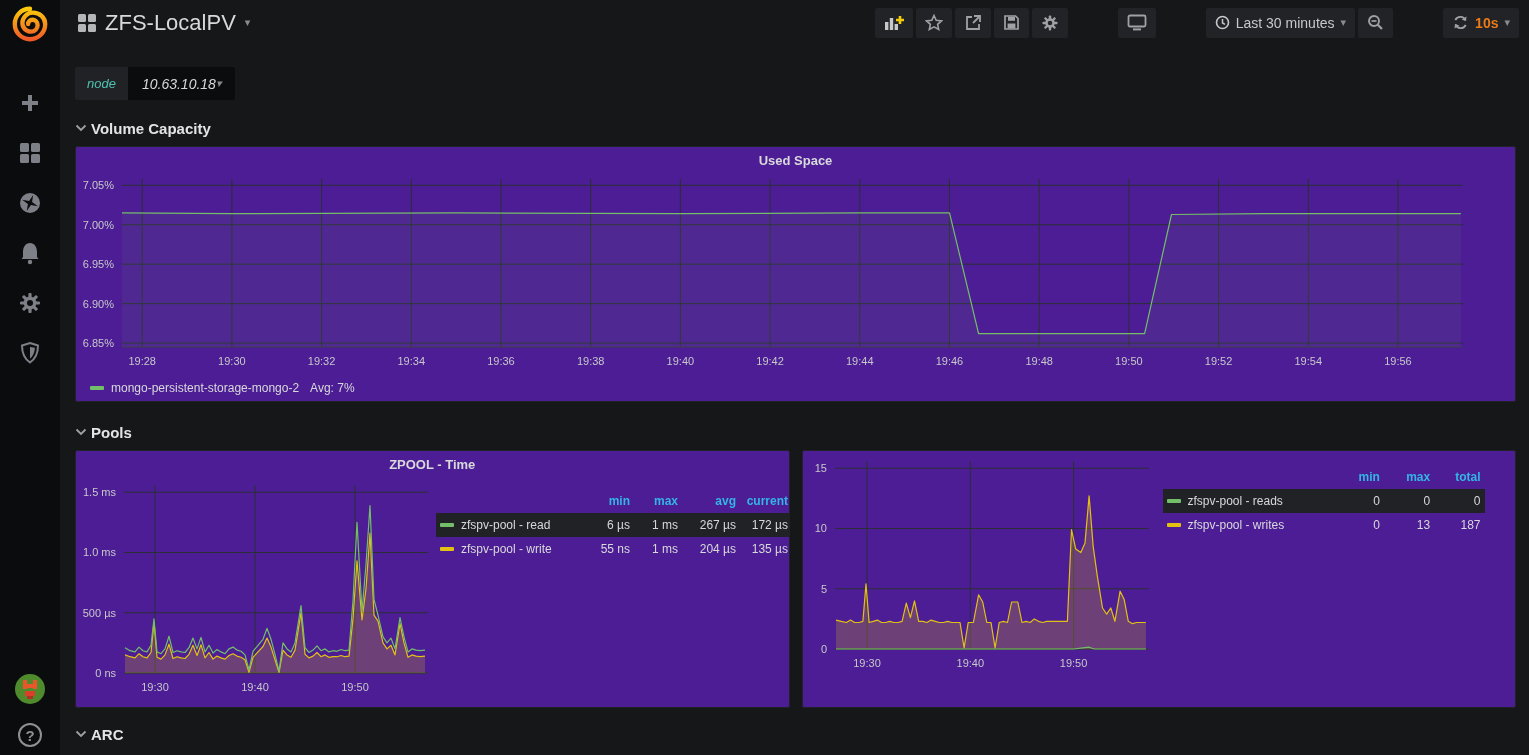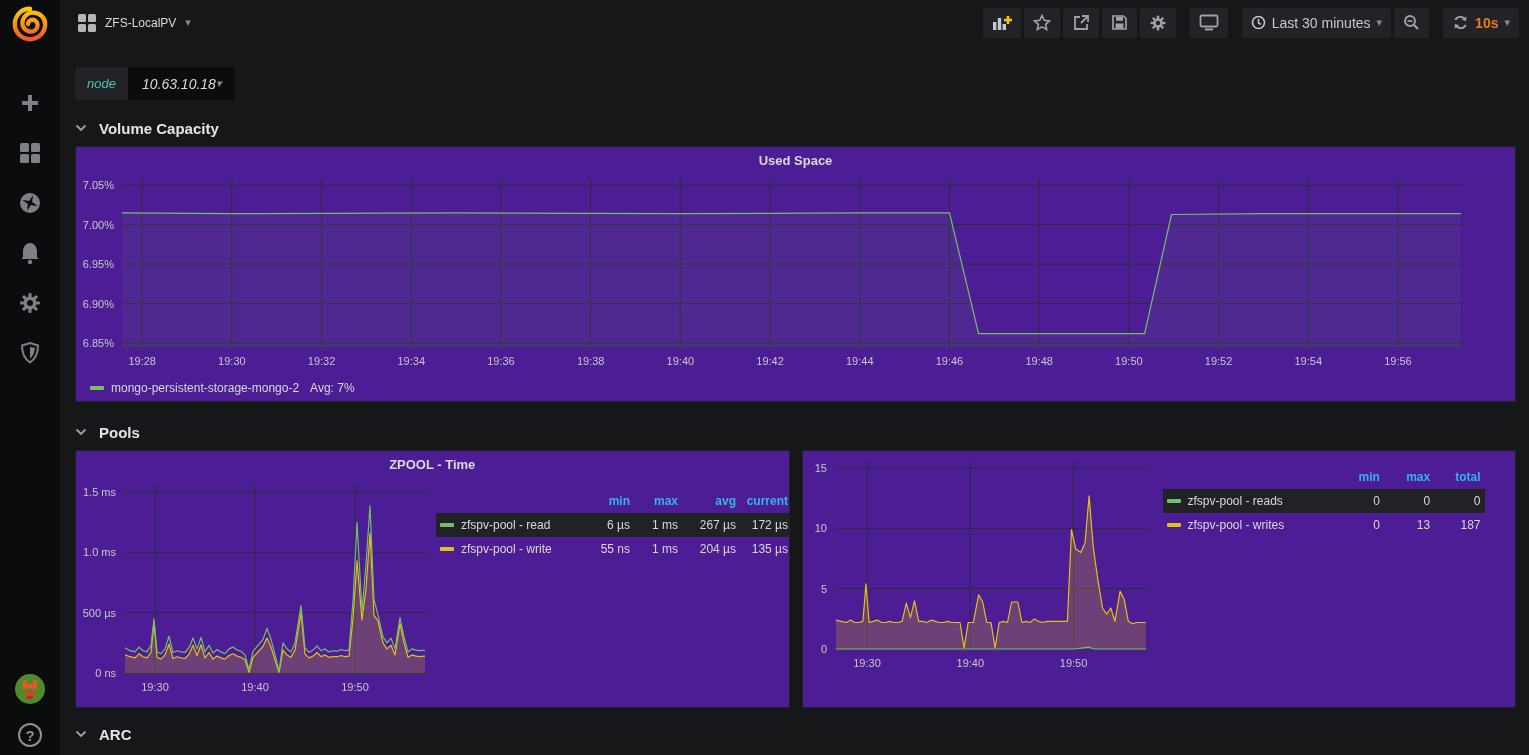--- a/index.html
+++ b/index.html
@@ -15,38 +15,38 @@
   .side-bottom { position:absolute; bottom:8px; left:0; right:0; display:flex; flex-direction:column; align-items:center; gap:14px; }
   .help-circle { width:24px; height:24px; border:2px solid #8e9094; border-radius:50%; color:#8e9094;
     font-size:15px; font-weight:bold; display:flex; align-items:center; justify-content:center; cursor:pointer; }
 
   
   .navbar { position:absolute; left:60px; right:0; top:0; height:45px; background:#161719;
     display:flex; align-items:center; justify-content:space-between; padding:0 10px 0 18px; }
   .nav-left { display:flex; align-items:center; gap:9px; cursor:pointer; }
   .apps-grid { display:grid; grid-template-columns:8px 8px; grid-template-rows:8px 8px; gap:2px; }
   .apps-grid span { background:#b5b6b8; border-radius:1.5px; }
-  .dash-title { font-size:12px; color:#d8d9da; }
+  .dash-title { font-size:22px; color:#d8d9da; }
   .caret { color:#898b8f; font-size:11px; }
-  .nav-right { display:flex; align-items:flex-end; }
+  .nav-right { display:flex; align-items:flex-end;gap:36px; }
   .btn-group { display:flex; align-items:center; gap:3px; margin-left:14px; }
   .nav-btn { height:30px; min-width:34px; background:#212327; border-radius:2px; display:flex;
     align-items:center; justify-content:center; gap:6px; padding:0 9px; color:#9fa1a5; cursor:pointer; font-size:14px; }
   .nav-btn svg { display:block; }
   .time-label { color:#c7c8c9; font-size:14px; }
   .refresh-int { color:#eb7b18; font-weight:bold; font-size:14px; }
 
   
   .content { position:absolute; left:60px; top:45px; right:0; bottom:0; padding:22px 13px 0 15px; }
   .submenu { display:flex; align-items:center; }
   .var-box { display:flex; height:33px; border-radius:2px; overflow:hidden; cursor:pointer;font-style:italic; }
   .var-label { background:#202226; color:#4fc1b0; font-size:13px; display:flex; align-items:center; padding:0 12px; }
   .var-value { background:#0b0c0e; color:#d8d9da; font-size:14px; display:flex; align-items:center; gap:0; padding:0 14px; }
 
-  .section-head { display:flex; align-items:center; gap:12px; cursor:pointer; height:20px; }
+  .section-head { display:flex; align-items:center; gap:4px; cursor:pointer; height:20px; }
   .section-label { font-size:15px; font-weight:bold; color:#e3e4e6; }
   .chev { color:#9fa1a5; }
 
   .panel { background:#4c1d95; border:1px solid #202226; border-radius:2px; }
   .panel-title { text-align:center; font-size:13px; font-weight:bold; color:#d8d9da; padding-top:6px; height:24px; cursor:pointer; }
 
   .panel-used { height:256px; margin-top:8px; }
   .sec-vc { margin-top:18px; }
   .sec-pools { margin-top:20px; }
   .sec-arc { margin-top:16px; }

